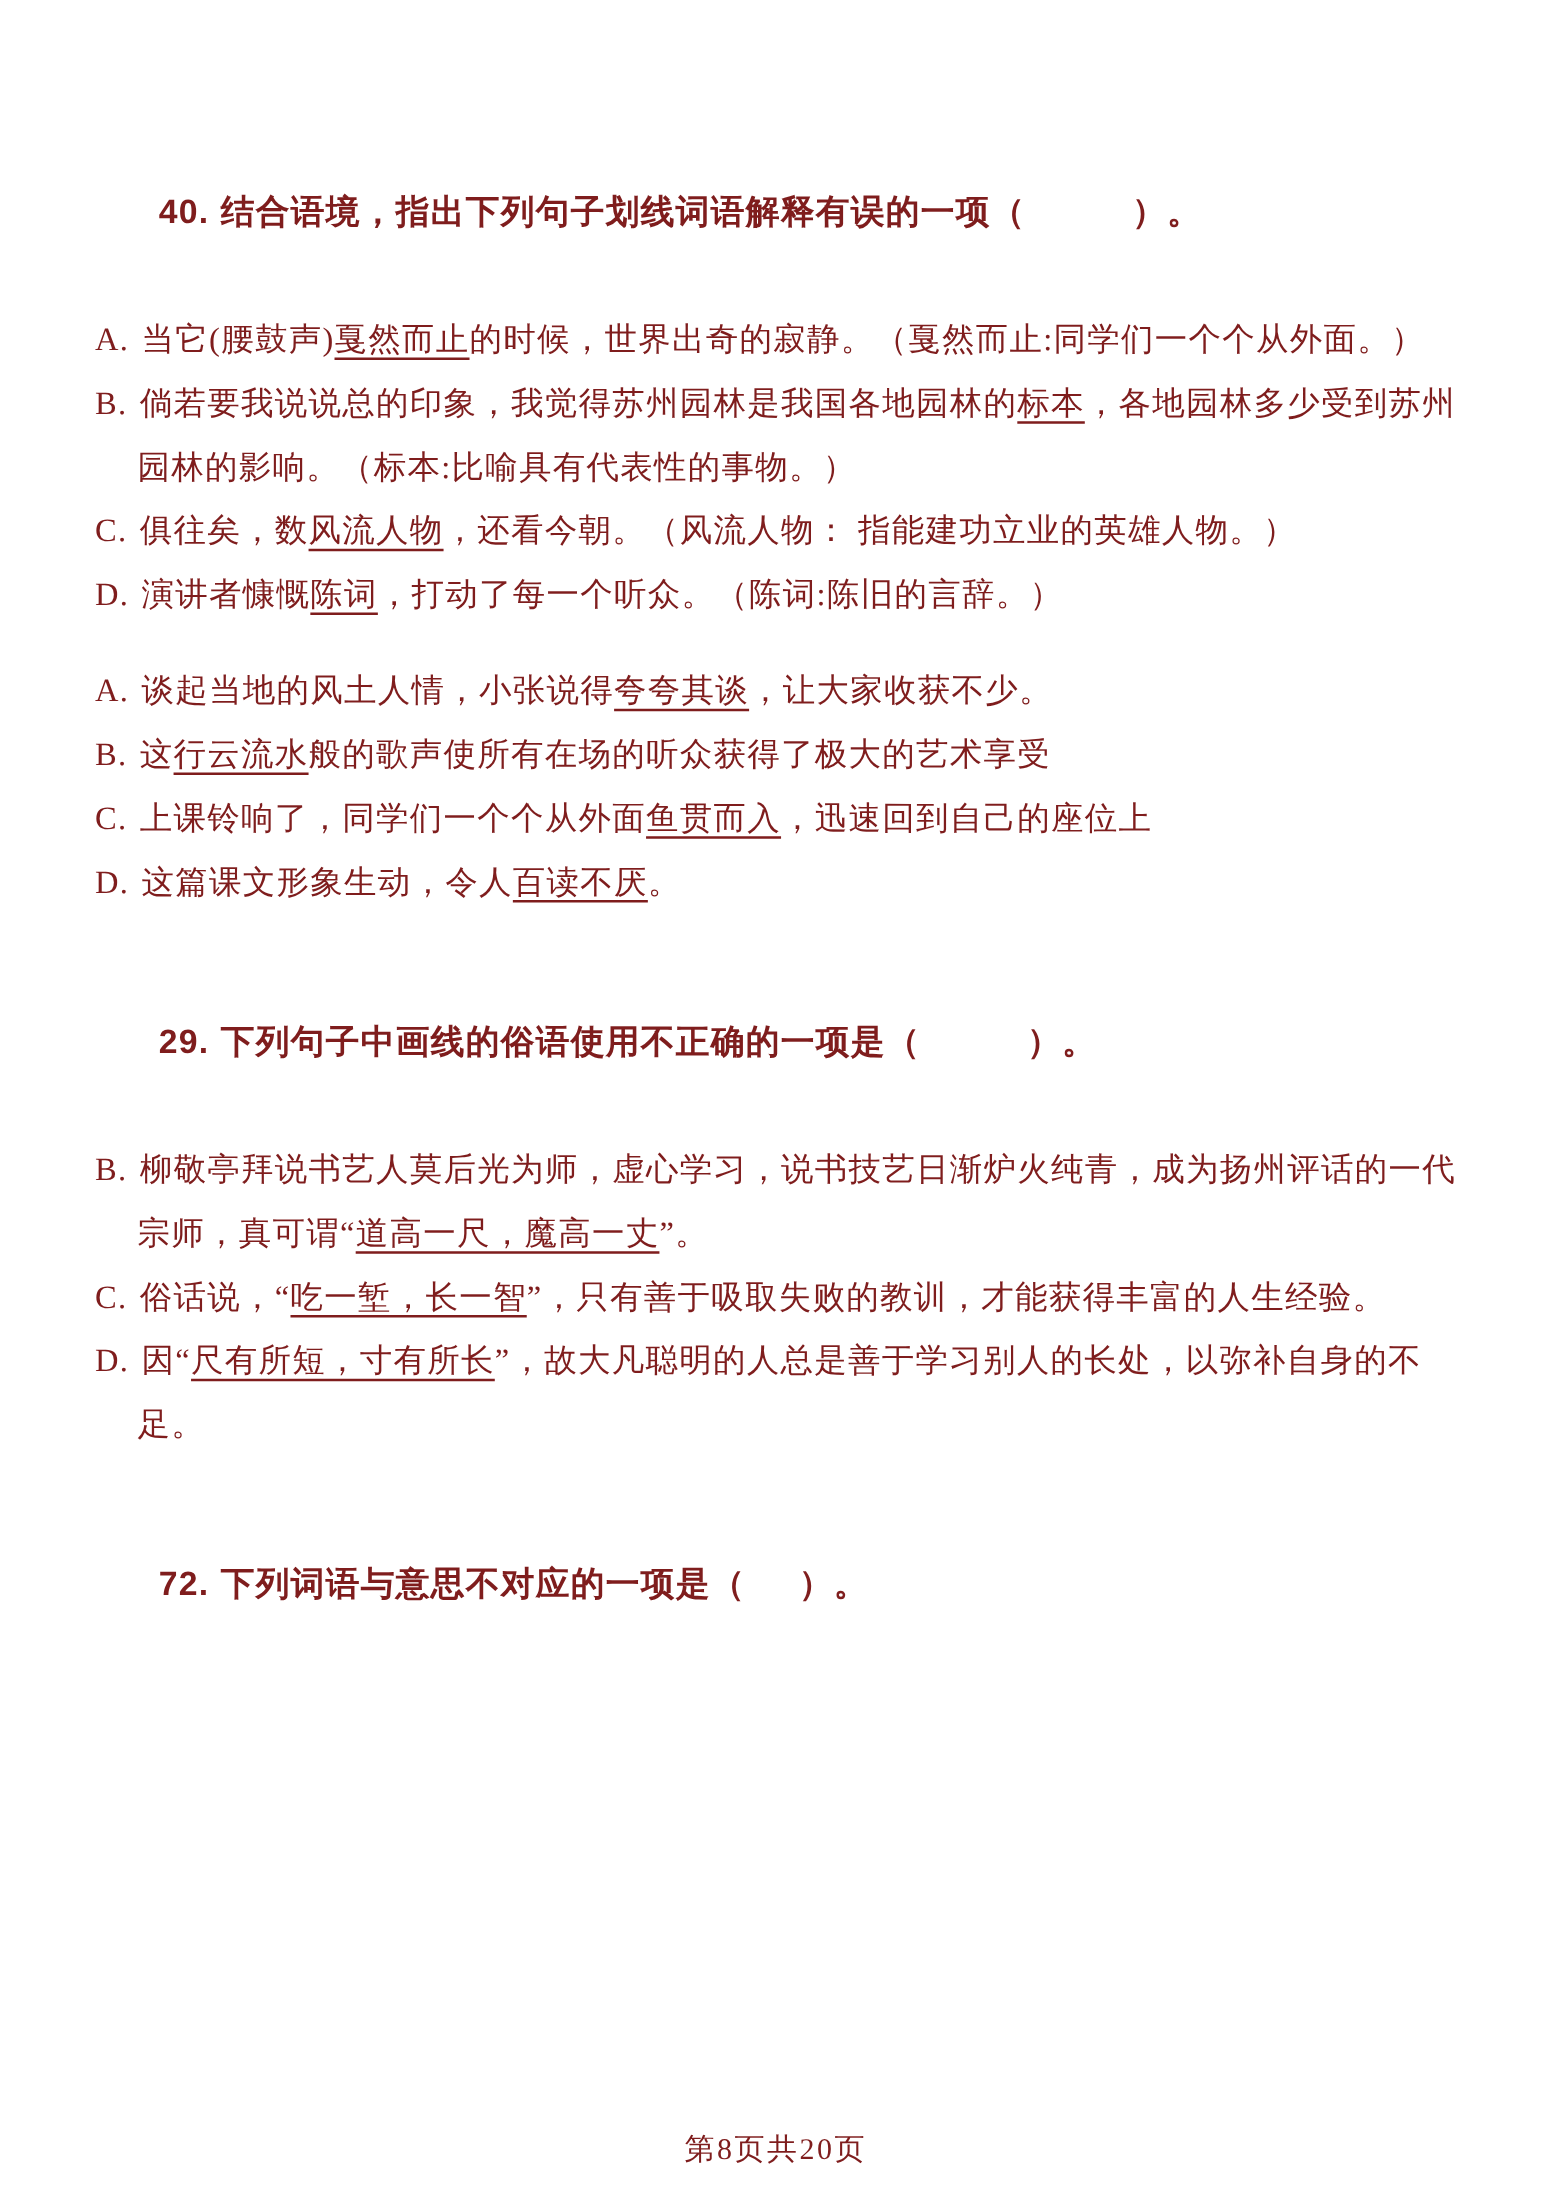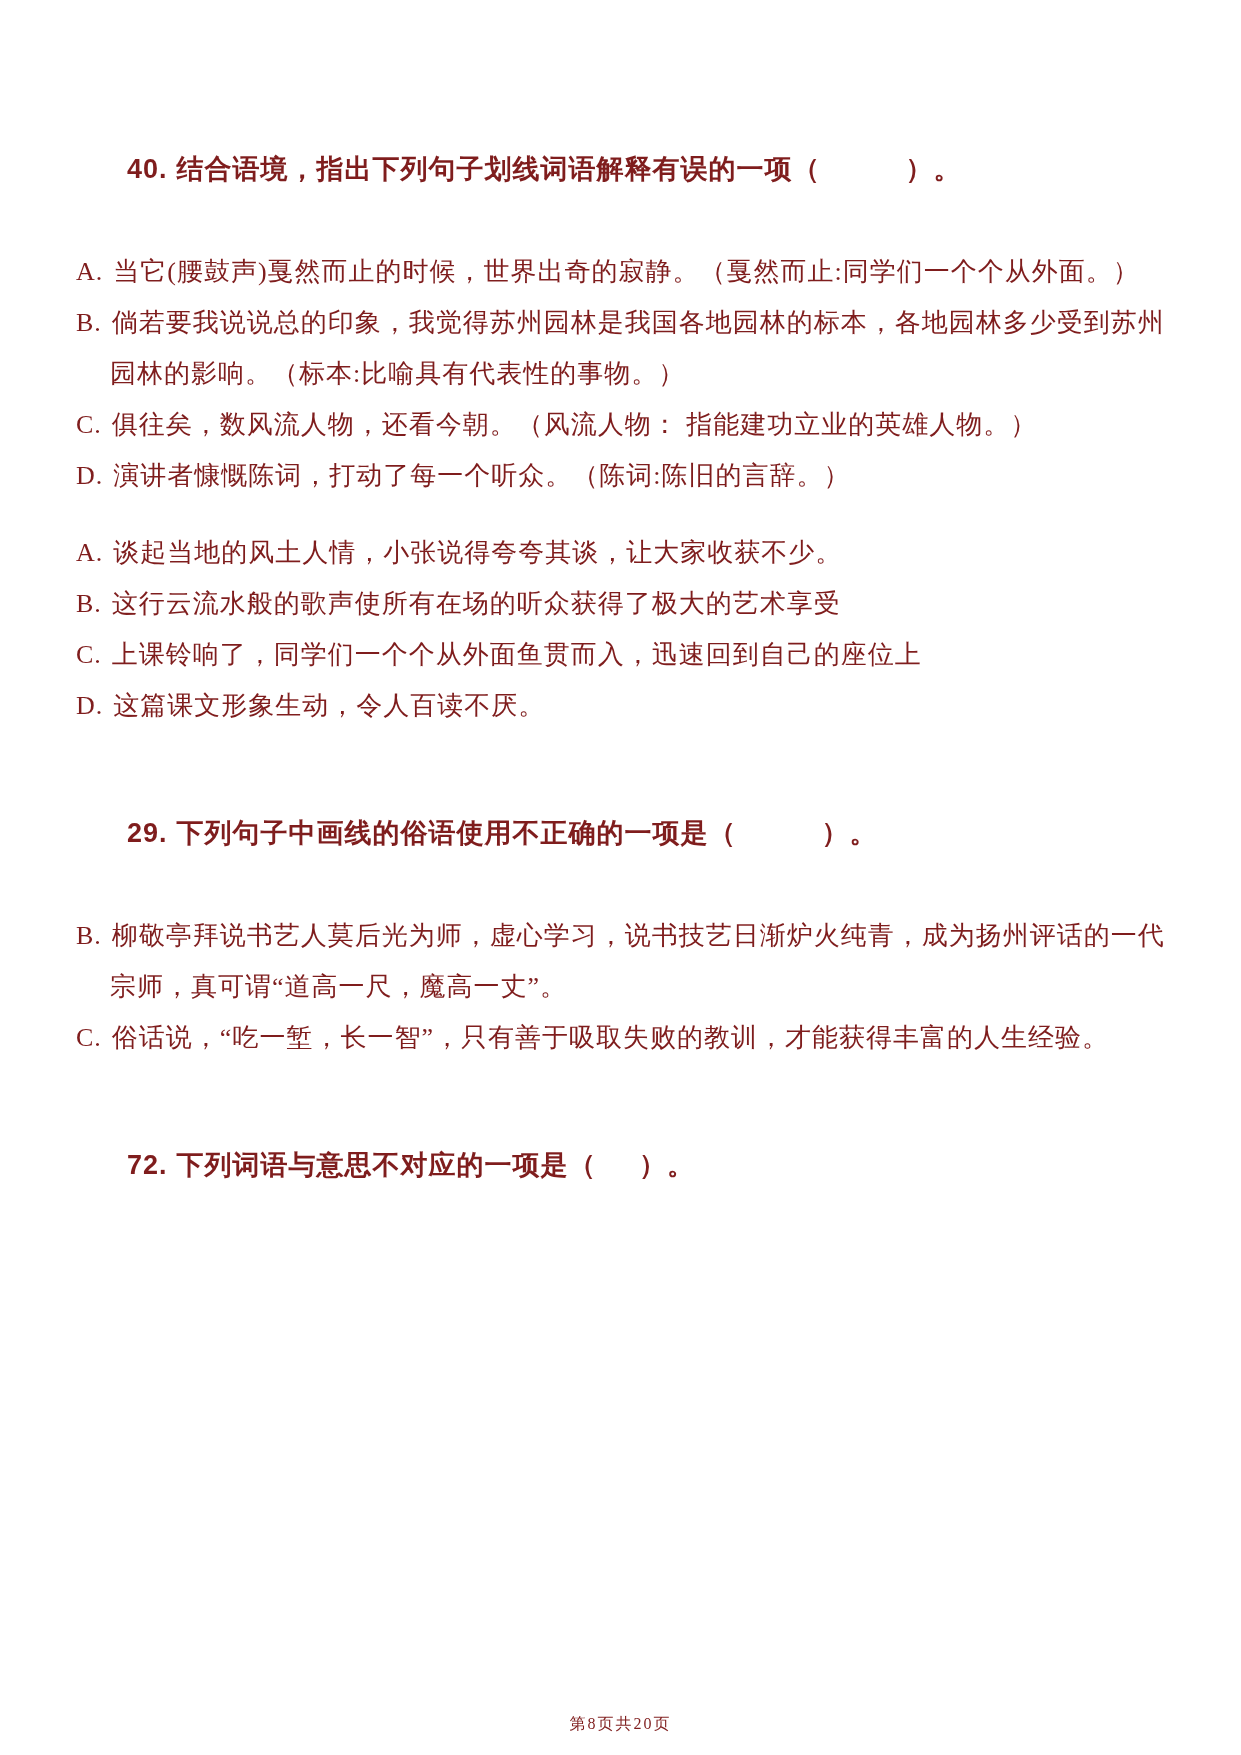--- a/index.html
+++ b/index.html
@@ -46,30 +46,31 @@
     font-size: 26px;
     line-height: 51px;
     letter-spacing: 1px;
     padding-left: 34px;
     text-indent: -34px;
   }
   .opt-label {
     margin-right: 10px;
   }
   .u {
+    text-decoration: underline;
     text-decoration-thickness: 2px;
     text-underline-offset: 6px;
   }
   .footer {
     position: absolute;
     left: 0;
     right: 0;
     bottom: 20px;
     text-align: center;
-    font-size: 16px;
+    font-size: 24px;
     letter-spacing: 2px;
   }
 </style>
 </head>
 <body>
 
 <div class="page">
   <main class="content">
   <section class="question">
     <h2 class="q-title">
@@ -121,20 +122,23 @@
     <div class="options">
 
   <p class="option">
     <span class="opt-label">B.</span><span class="opt-text"><span>柳敬亭拜说书艺人莫后光为师，虚心学习，说书技艺日渐炉火纯青，成为扬州评话的一代宗师，真可谓“</span><span class="u">道高一尺，魔高一丈</span><span>”。</span></span>
   </p>
 
   <p class="option">
     <span class="opt-label">C.</span><span class="opt-text"><span>俗话说，“</span><span class="u">吃一堑，长一智</span><span>”，只有善于吸取失败的教训，才能获得丰富的人生经验。</span></span>
   </p>
 
+  <p class="option">
+    <span class="opt-label">D.</span><span class="opt-text"><span>因“</span><span class="u">尺有所短，寸有所长</span><span>”，故大凡聪明的人总是善于学习别人的长处，以弥补自身的不足。</span></span>
+  </p>
 </div>
   </section>
 
   <section class="question">
     <h2 class="q-title">
       <span class="q-num">72.</span><span class="q-text">下列词语与意思不对应的一项是（     ）。</span>
     </h2>
   </section>
 
 </main>

